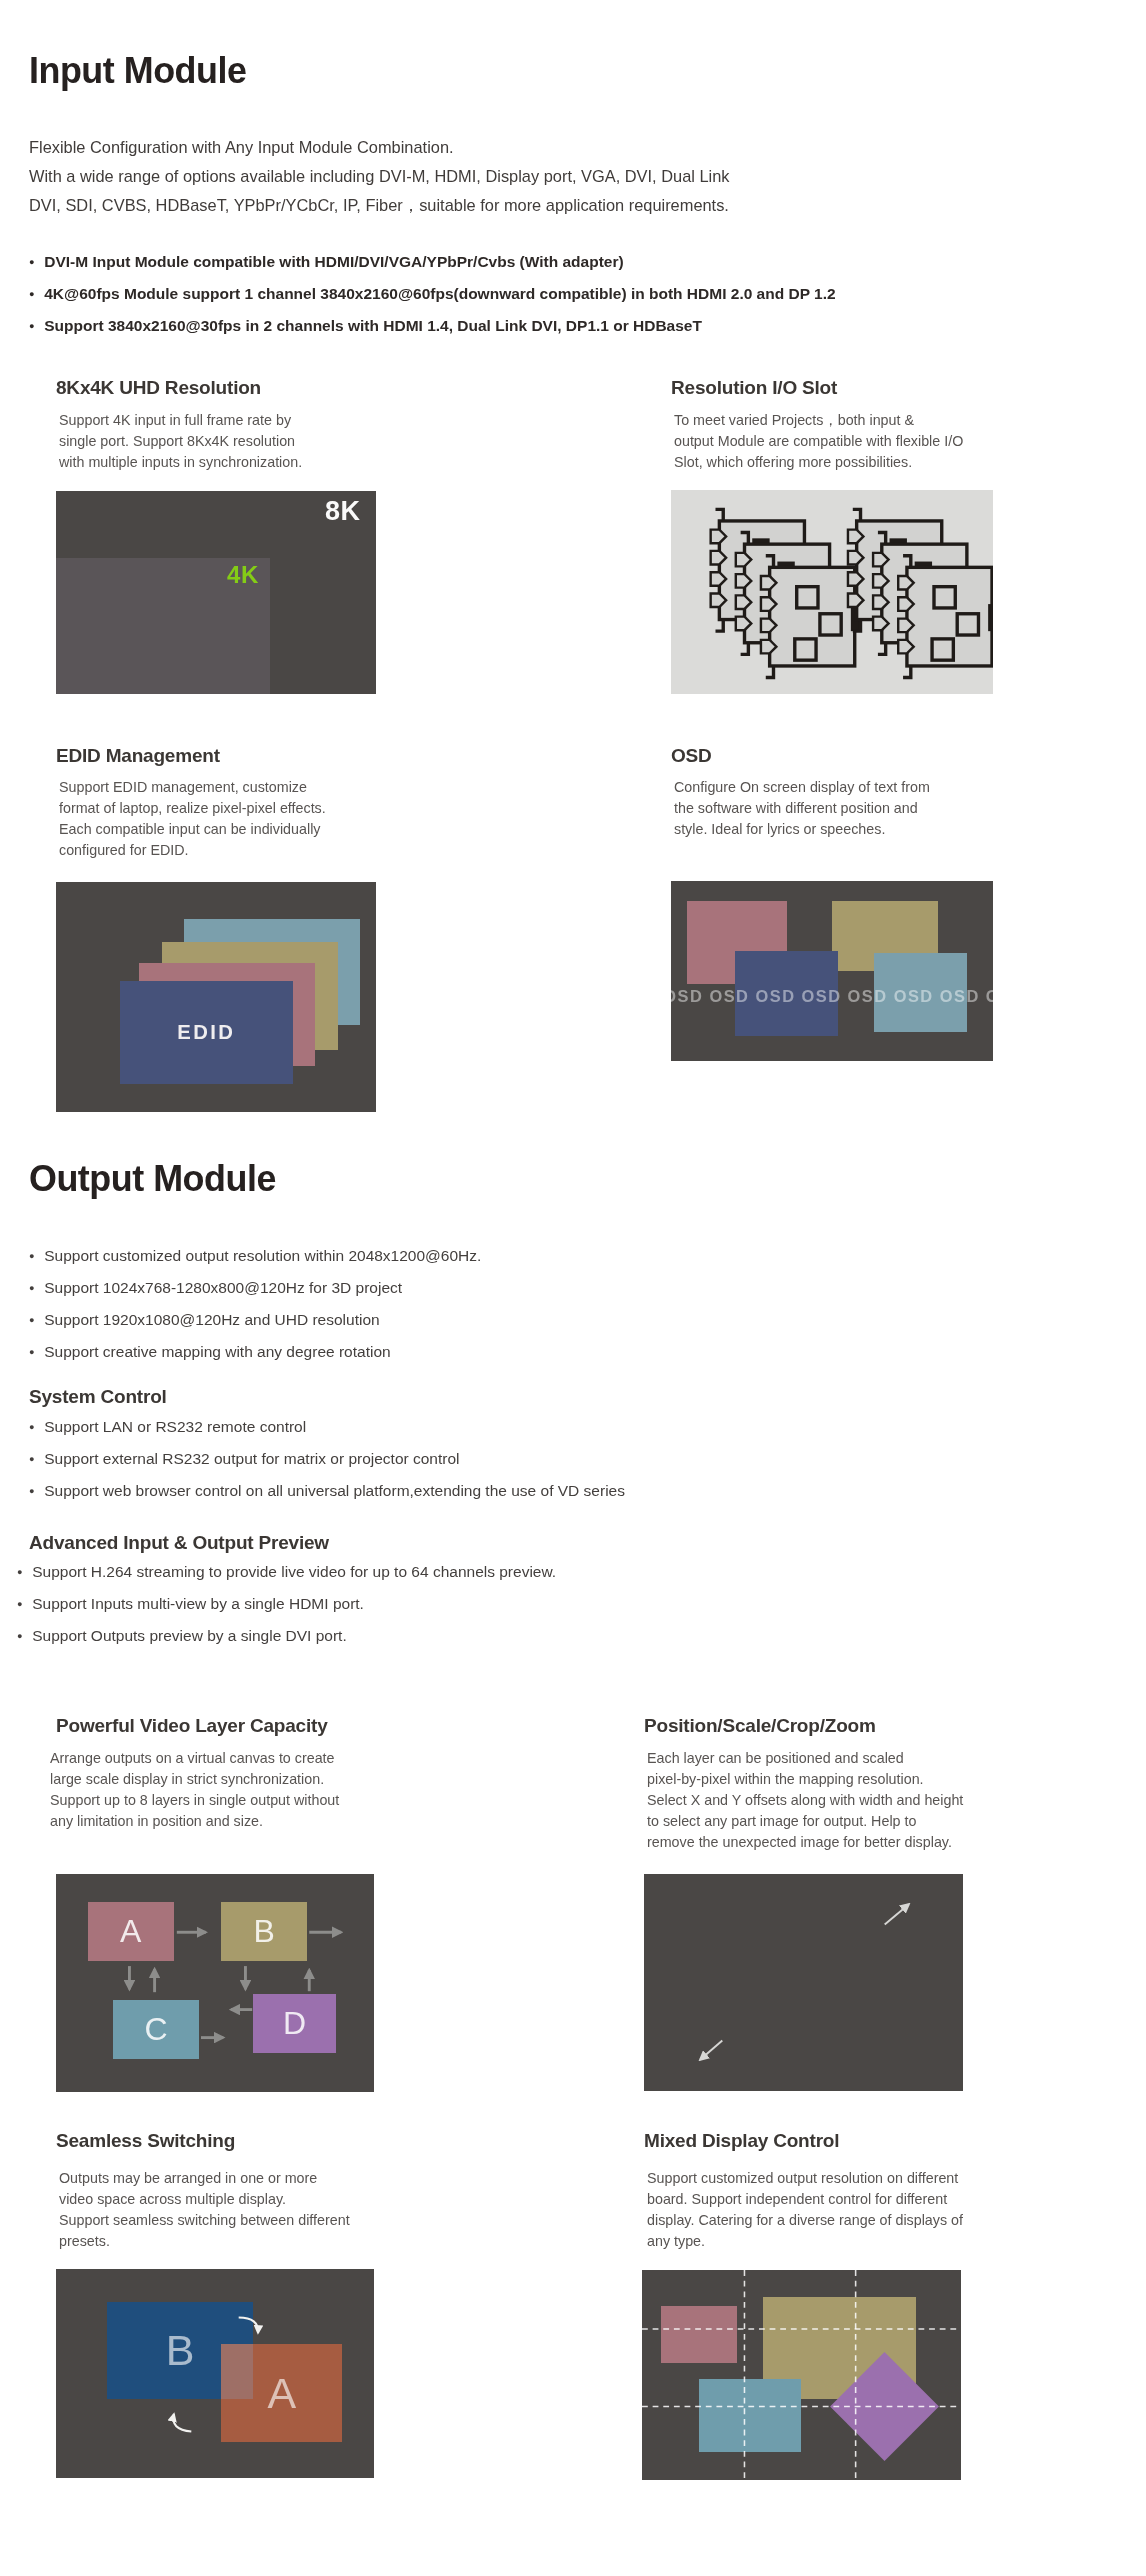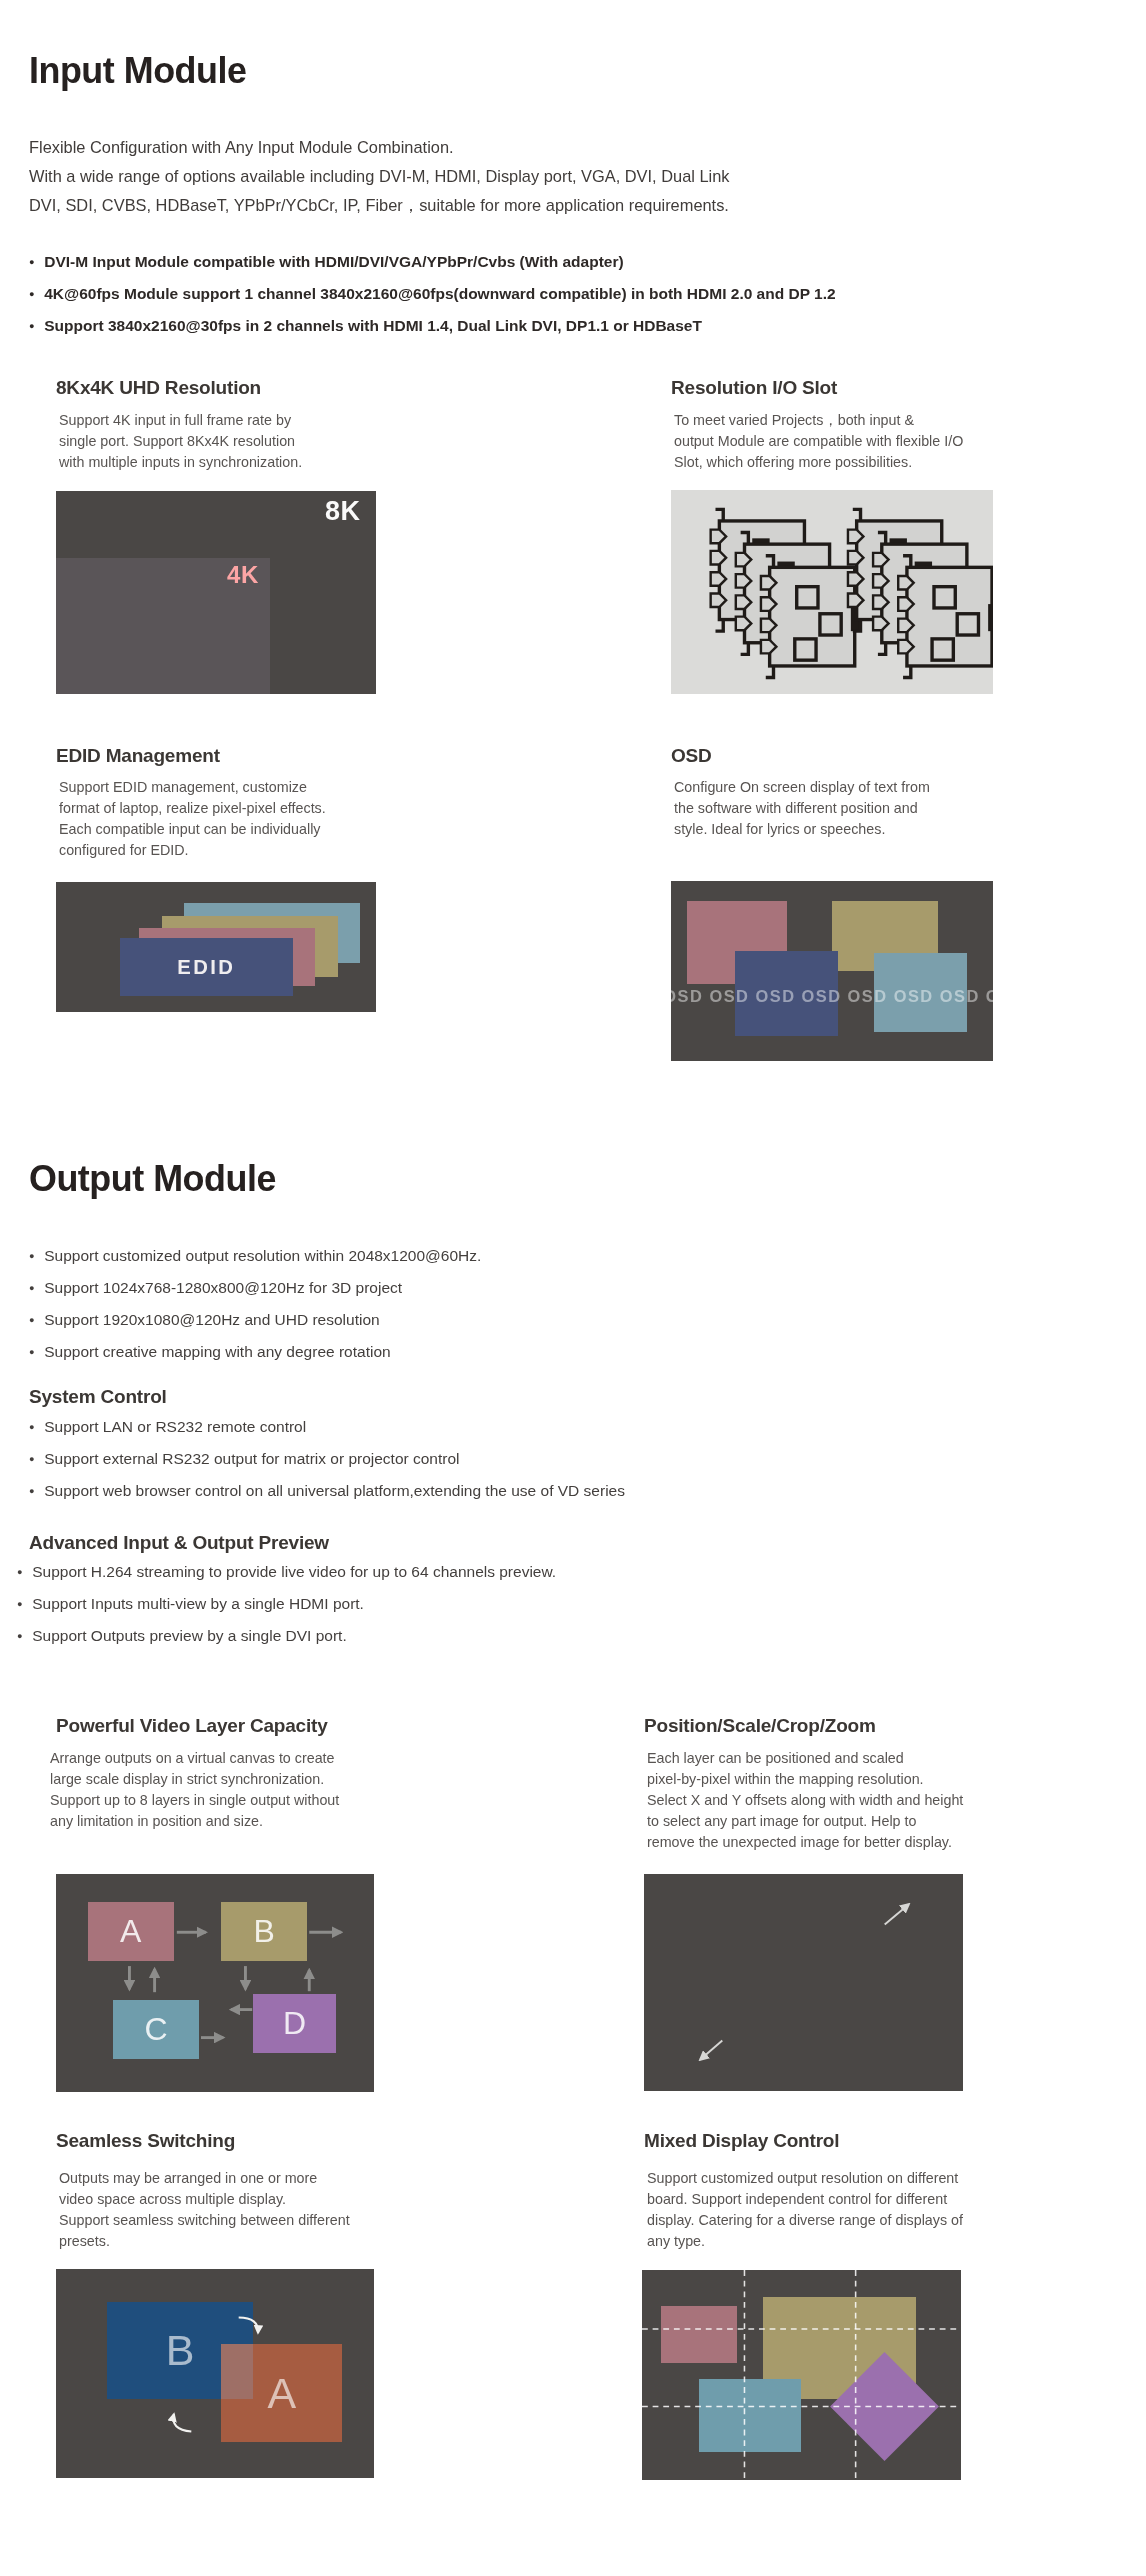--- a/index.html
+++ b/index.html
@@ -10,21 +10,21 @@
       transform:scaleX(.97);transform-origin:0 50%;}
   .h2{font-size:19px;font-weight:700;color:#3b3734;letter-spacing:-0.2px;white-space:nowrap;}
   .intro div{font-size:16.4px;line-height:29px;color:#403c3a;white-space:nowrap;}
   .body-s div{font-size:14.3px;line-height:21px;color:#585452;white-space:nowrap;}
   .blist .bullet{display:block;font-size:15.5px;line-height:29px;white-space:nowrap;}
   .blist .bullet::before{content:"●";font-size:9.2px;margin-right:9.7px;position:relative;top:-1.9px;}
   .blist.bold .bullet{font-weight:700;color:#2e2927;}
   .blist.reg .bullet{color:#433f3d;}
   .g-box{overflow:hidden;}
   .label-8k{font-size:27px;font-weight:700;color:#fafafa;letter-spacing:0.5px;}
-  .label-4k{font-size:24px;font-weight:700;color:#fca5a5;letter-spacing:0.5px;}
+  .label-4k{font-size:24px;font-weight:700;color:#84cc16;letter-spacing:0.5px;}
   .edid-label{font-size:20.3px;font-weight:700;color:#efedef;letter-spacing:2.4px;}
   .zoom-label{font-size:25px;font-weight:700;color:#e9e9ed;letter-spacing:1.5px;}
   .layer{display:flex;align-items:center;justify-content:center;}
   .layer-letter{font-size:32px;color:rgba(255,255,255,.85);}
   .big-letter{font-size:43px;color:rgba(255,255,255,.62);}
   .osd-strip{font-size:16.4px;font-weight:700;letter-spacing:1.5px;color:rgba(255,255,255,.45);white-space:nowrap;}
   .center-flex{display:flex;align-items:center;justify-content:center;}
   svg{display:block;}
 </style>
 </head>
@@ -103,21 +103,21 @@
     </svg>
   </div>
 
   <div class="abs h2" style="left:56px;top:745px;">EDID Management</div>
   <div class="abs body-s" style="left:59px;top:777px;">
     <div>Support EDID management, customize</div>
     <div>format of laptop, realize pixel-pixel effects.</div>
     <div>Each compatible input can be individually</div>
     <div>configured for EDID.</div>
   </div>
-  <div class="abs g-box" style="left: 56px; top: 882px; width: 320px; height: 130px; background: rgb(74, 71, 69);">
+  <div class="abs g-box" style="left: 56px; top: 882px; width: 320px; height: 230px; background: rgb(74, 71, 69);">
     <div class="abs" style="left: 40%; top: 16%; width: 55%; height: 46%; background: rgb(123, 159, 172);"></div>
     <div class="abs" style="left: 33%; top: 26%; width: 55%; height: 47%; background: rgb(167, 155, 107);"></div>
     <div class="abs" style="left: 26%; top: 35%; width: 55%; height: 45%; background: rgb(168, 115, 123);"></div>
     <div class="abs center-flex" style="left: 20%; top: 43%; width: 54%; height: 45%; background: rgb(70, 82, 122);">
       <span class="edid-label">EDID</span>
     </div>
   </div>
 
   <div class="abs h2" style="left:671px;top:745px;">OSD</div>
   <div class="abs body-s" style="left:674px;top:777px;">

